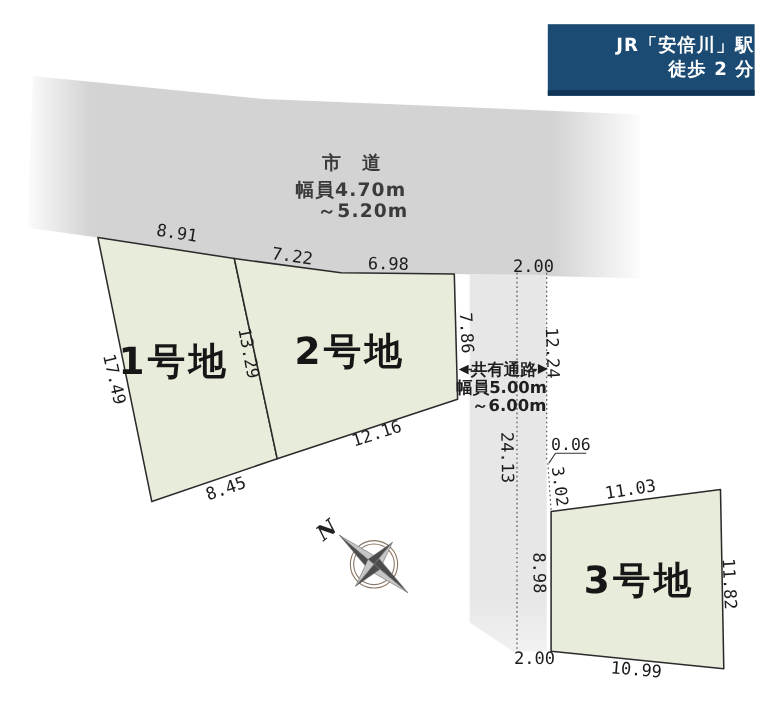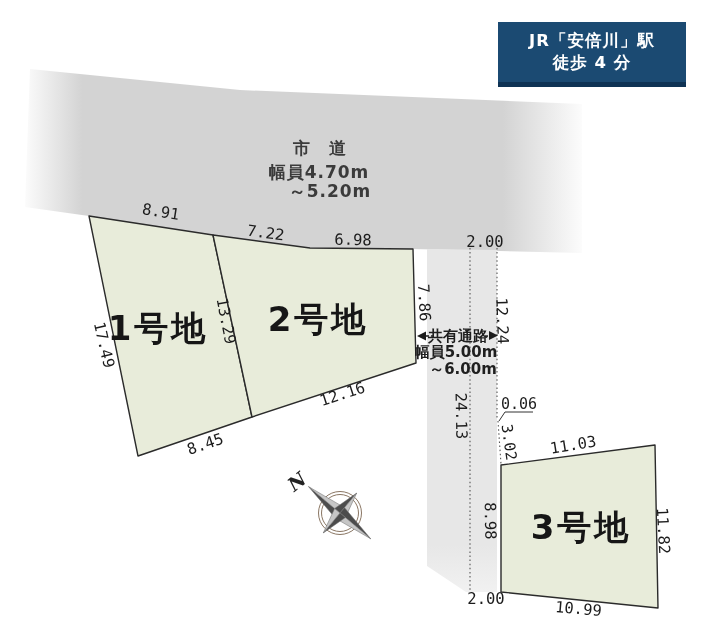--- a/index.html
+++ b/index.html
@@ -25,21 +25,21 @@
   .passage-label{
     font-family:"DejaVu Sans",sans-serif;font-size:15px;font-weight:700;fill:#1f1f1f;
   }
   .north-letter{
     font-family:"DejaVu Serif",serif;font-style:italic;font-weight:700;
     font-size:19px;fill:#222;
   }
   .badge{
     position:absolute;left:498px;top:22px;width:188px;height:60px;
     background:#1b4a72;border-bottom:5px solid #0f3354;
-    color:#ffffff;display:flex;flex-direction:column;align-items:center;
+    color:#ffffff;display:flex;flex-direction:column;align-items:flex-end;
     justify-content:center;gap:3px;
     font-family:"DejaVu Sans",sans-serif;font-weight:700;font-size:16.5px;
     letter-spacing:1px;line-height:1.15;
   }
 </style>
 </head>
 <body>
 
 <div class="canvas">
 
@@ -125,16 +125,16 @@
         <polygon points="0,40 -7,0 0,0" fill="#c6c6c6"></polygon>
         <polygon points="-26,0 0,0 0,7" fill="#4c4c4c"></polygon>
         <polygon points="-26,0 0,-7 0,0" fill="#c6c6c6"></polygon>
       </g>
       <text class="north-letter" x="301" y="487" text-anchor="middle" transform="rotate(-38 301 487)">N</text>
     </g>
   </svg>
 
   <div class="badge">
     <span>JR「安倍川」駅</span>
-    <span>徒歩 4 分</span>
+    <span>徒歩 2 分</span>
   </div>
 
 </div>
 
 </body></html>

